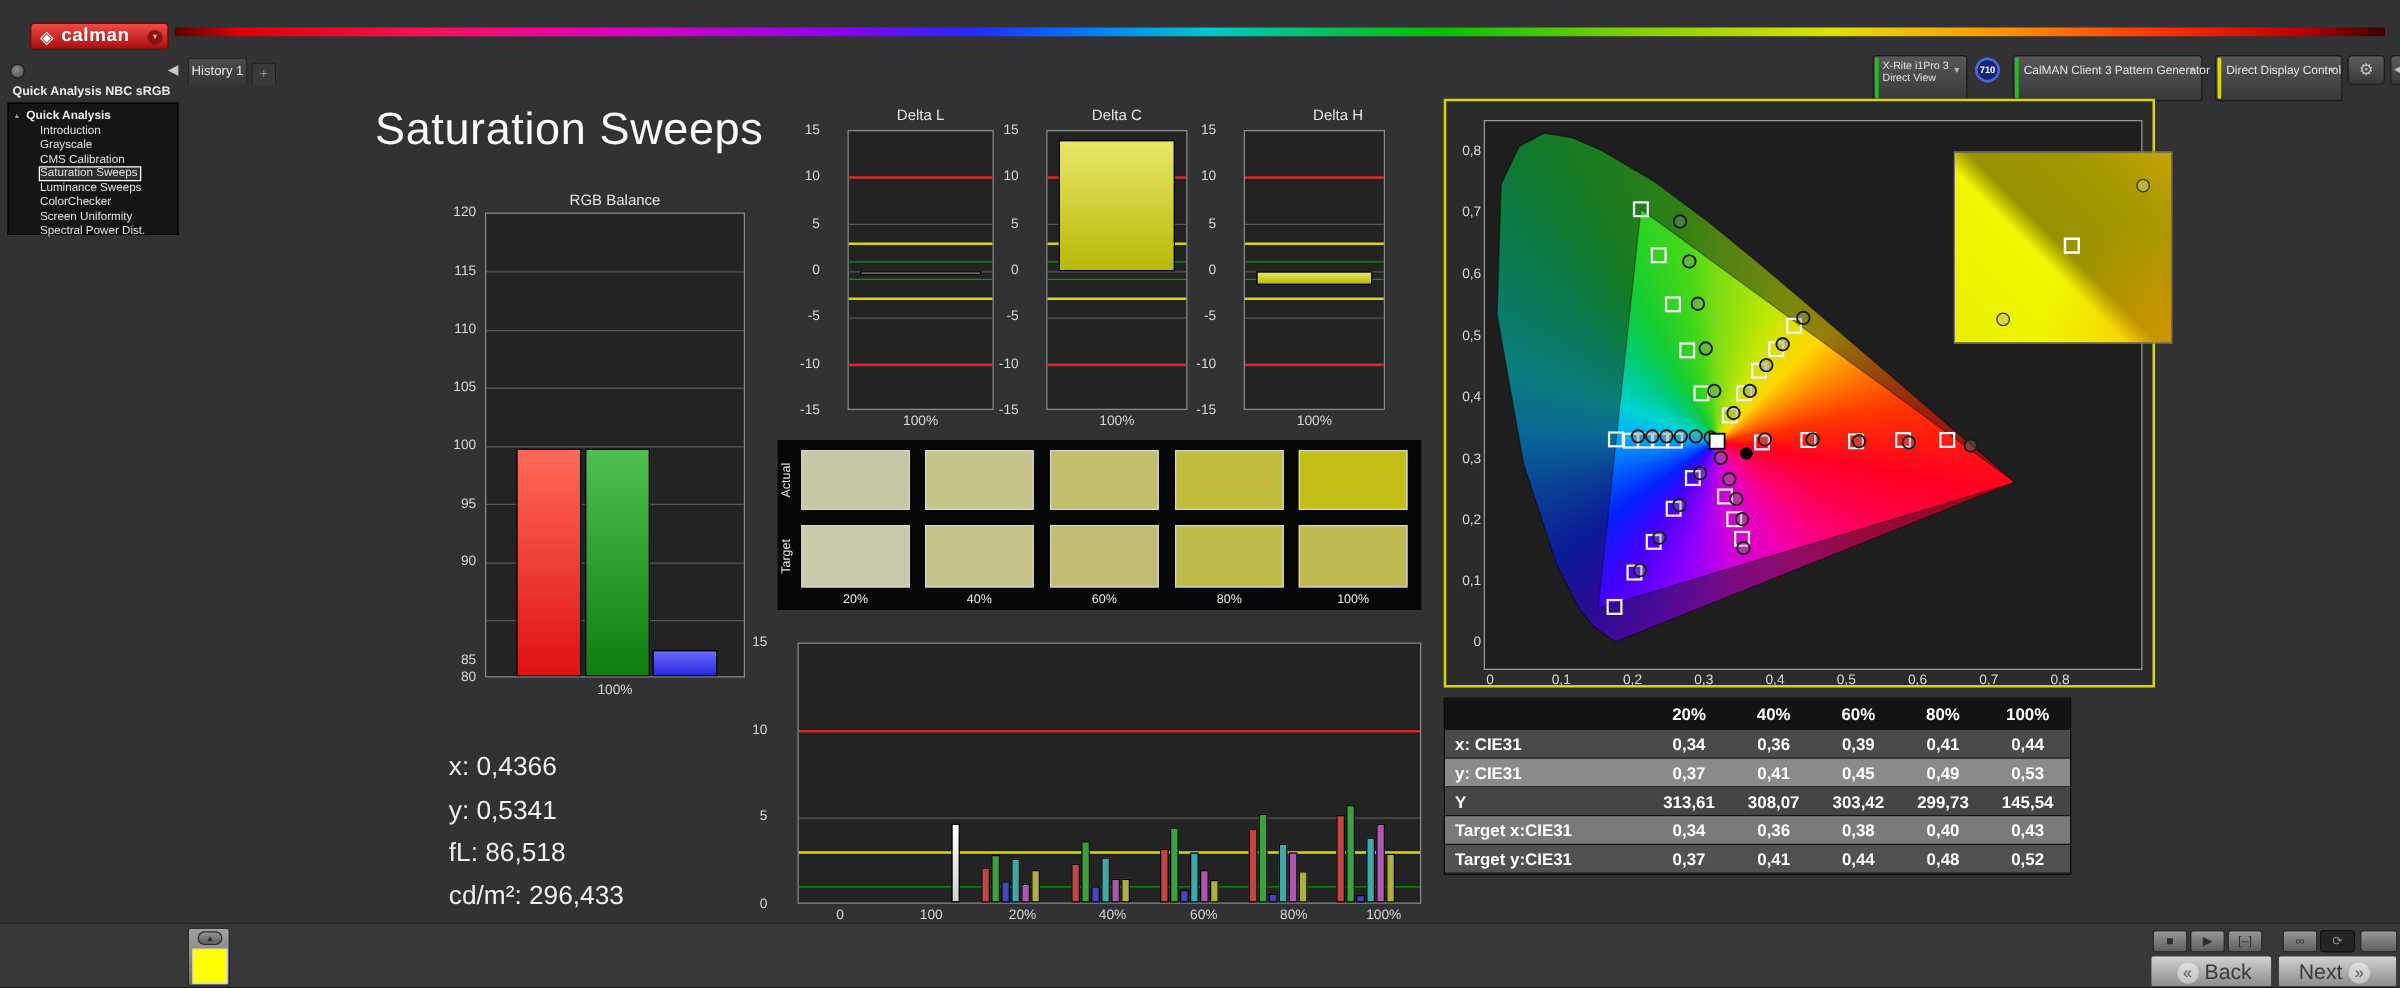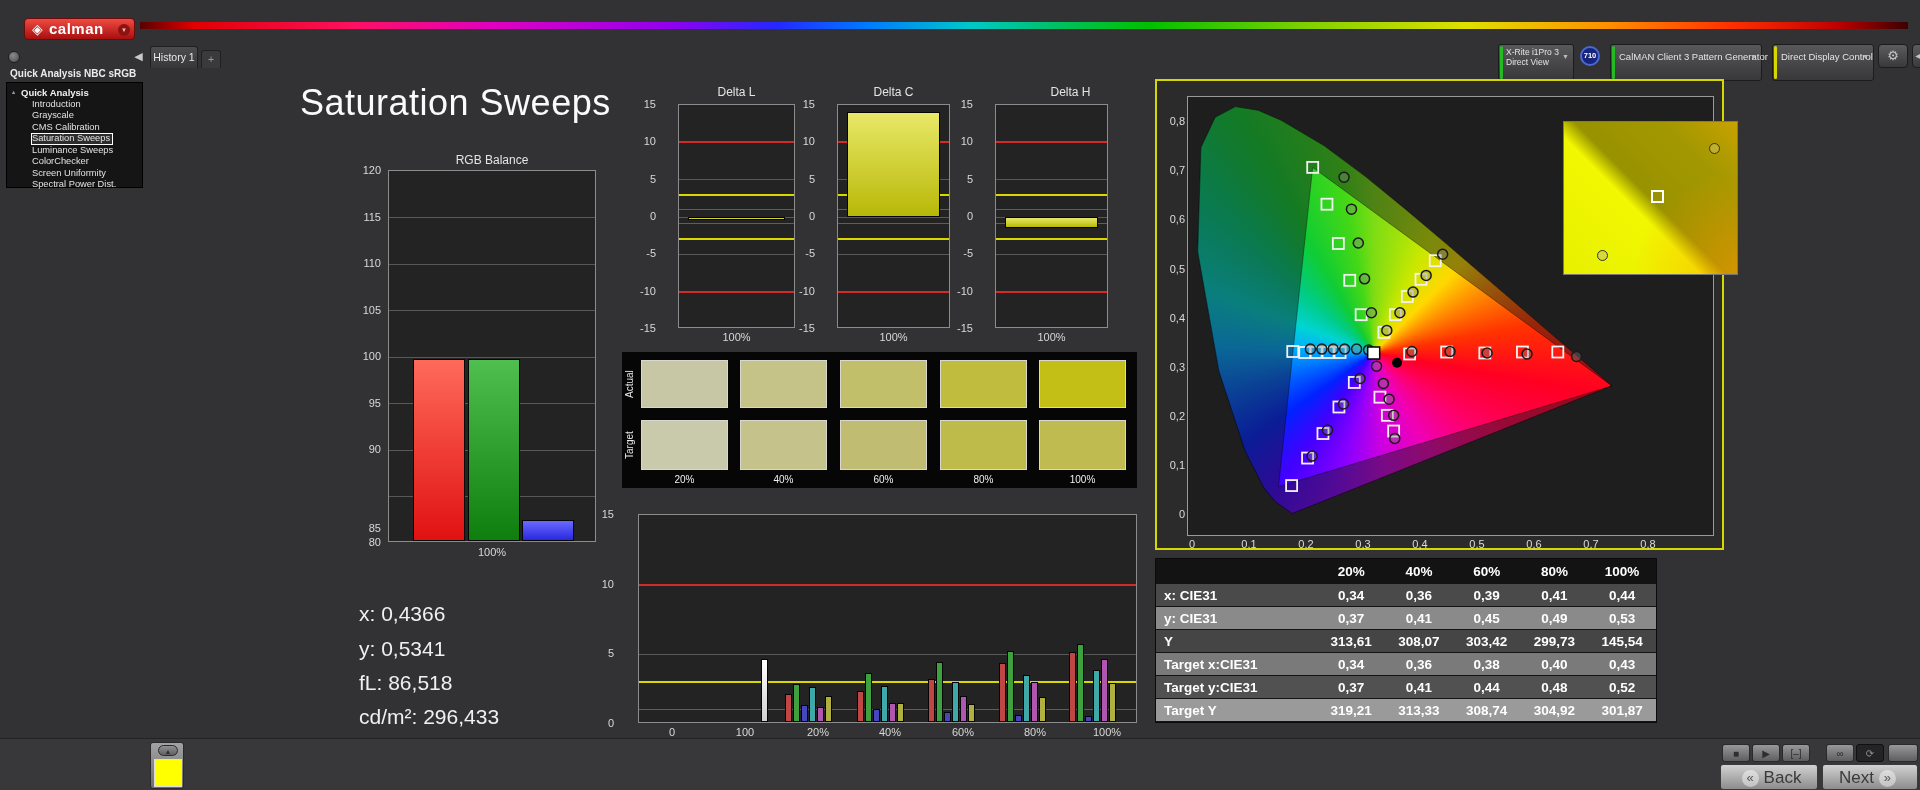--- a/index.html
+++ b/index.html
@@ -494,28 +494,20 @@
         <div class="tc val">0,43</div>
       </div>
       <div class="trow" style="background: rgb(81, 81, 81);">
         <div class="tc lbl">Target y:CIE31</div>
         <div class="tc val">0,37</div>
         <div class="tc val">0,41</div>
         <div class="tc val">0,44</div>
         <div class="tc val">0,48</div>
         <div class="tc val">0,52</div>
       </div>
-      <div class="trow" style="background: rgb(154, 154, 154);">
-        <div class="tc lbl">Target Y</div>
-        <div class="tc val">319,21</div>
-        <div class="tc val">313,33</div>
-        <div class="tc val">308,74</div>
-        <div class="tc val">304,92</div>
-        <div class="tc val">301,87</div>
-      </div>
     </div>
 
   <div class="bbar">
     <div class="tile" style="left:150px;width:34px;">
       <div class="upbtn" style="left:7px;top:2px;width:20px;height:11px;line-height:11px;">
         <span>▲</span>
       </div>
       <div id="preview-sw" style="position: absolute; left: 3px; top: 16px; width: 28px; height: 28px; border: 1px solid rgb(221, 221, 221); background: rgb(255, 255, 0);"></div>
     </div>
     <div id="btiles"></div>

